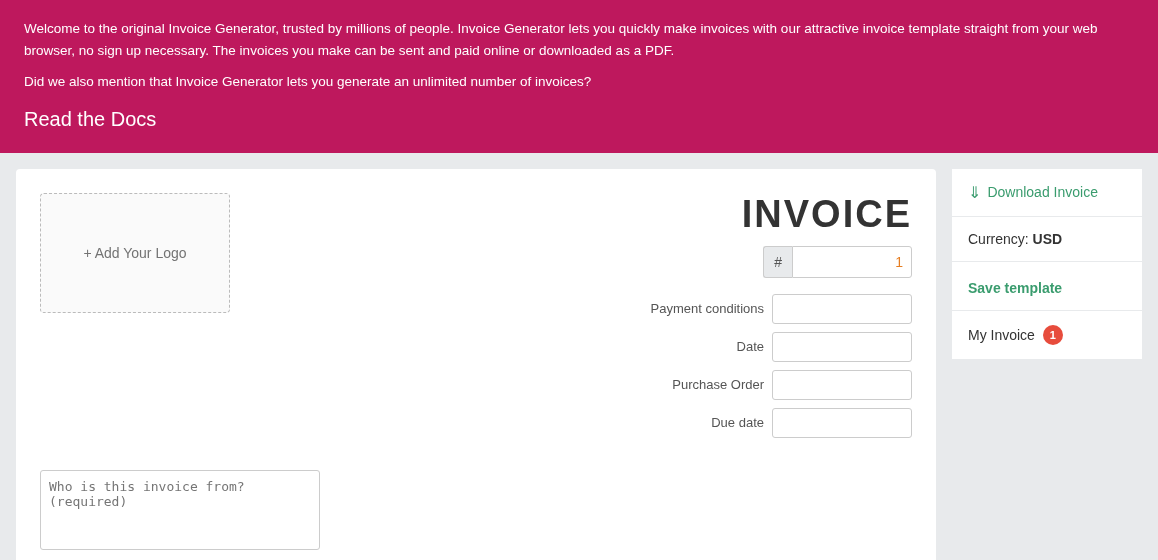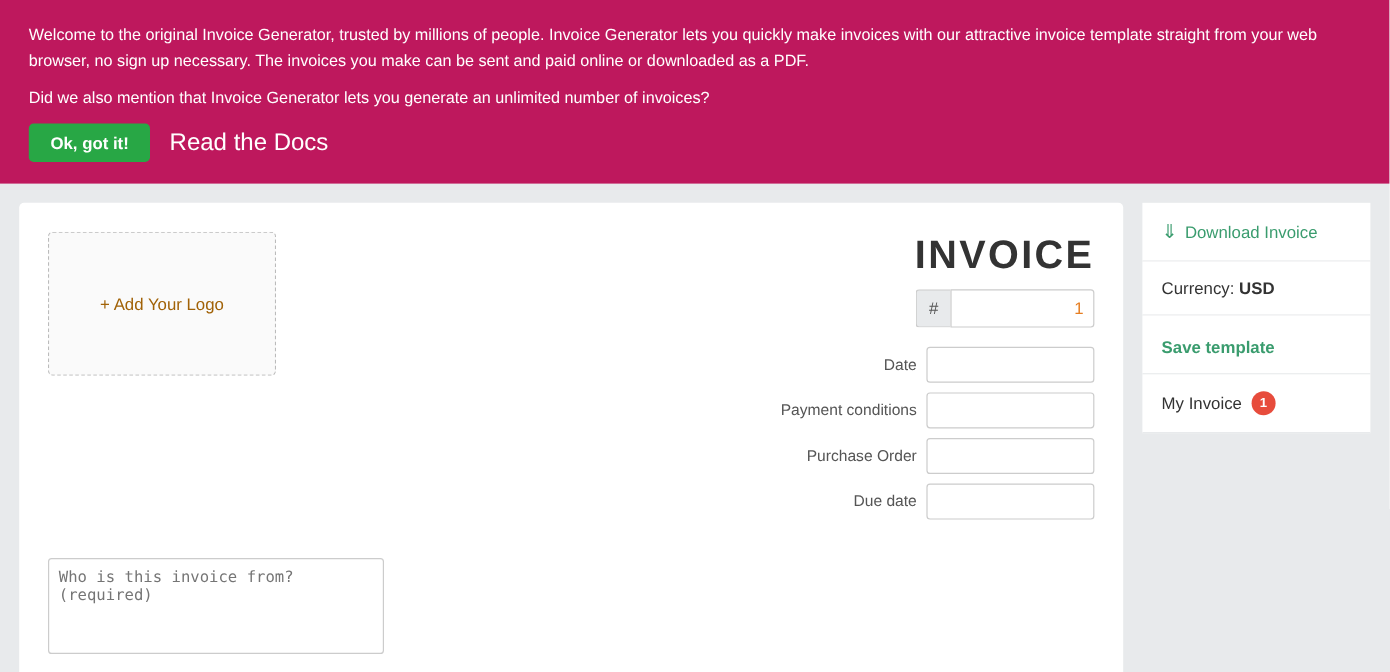--- a/index.html
+++ b/index.html
@@ -59,27 +59,27 @@
     }
 
     .logo-placeholder {
       width: 190px;
       height: 120px;
       border: 1.5px dashed #bbb;
       border-radius: 4px;
       display: flex;
       align-items: center;
       justify-content: center;
-      color: #a16207;
+      color: #737373;
       font-size: 14px;
       cursor: pointer;
       background: #fafafa;
     }
     .invoice-title {
-      font-size: 33px;
+      font-size: 38px;
       font-weight: bold;
       color: #333;
       letter-spacing: 2px;
       margin-bottom: 10px;
     }
 
     .invoice-number-row {
       display: flex;
       align-items: center;
       justify-content: flex-end;
@@ -241,46 +241,45 @@
       align-items: flex-end;
     }
   </style>
 </head>
 <body>
 
 <div class="banner">
   <p>Welcome to the original Invoice Generator, trusted by millions of people. Invoice Generator lets you quickly make invoices with our attractive invoice template straight from your web browser, no sign up necessary. The invoices you make can be sent and paid online or downloaded as a PDF.</p>
   <p>Did we also mention that Invoice Generator lets you generate an unlimited number of invoices?</p>
   <div class="banner-buttons">
-    <button class="btn-ok">Ok, got it!</button>
     <a href="#" class="btn-docs">Read the Docs</a>
   </div>
 </div>
 
 <div class="main-wrapper">
 
   <div class="invoice-card">
 
     <div class="invoice-top">
       <div class="logo-placeholder">+ Add Your Logo</div>
 
       <div class="invoice-right-area">
         <div class="invoice-title">INVOICE</div>
         <div class="invoice-number-row">
           <div class="invoice-hash">#</div>
           <input class="invoice-number-input" type="text" value="1" style="">
         </div>
 
         <div class="date-fields" style="margin-top:16px;">
           <div class="date-field-row">
-            <label class="date-field-label">Date</label>
+            <label class="date-field-label">Payment conditions</label>
             <input class="date-field-input" type="text" style="">
           </div>
           <div class="date-field-row">
-            <label class="date-field-label">Payment conditions</label>
+            <label class="date-field-label">Date</label>
             <input class="date-field-input" type="text" style="">
           </div>
           <div class="date-field-row">
             <label class="date-field-label">Purchase Order</label>
             <input class="date-field-input" type="text" style="">
           </div>
           <div class="date-field-row">
             <label class="date-field-label">Due date</label>
             <input class="date-field-input" type="text" style="">
           </div>

